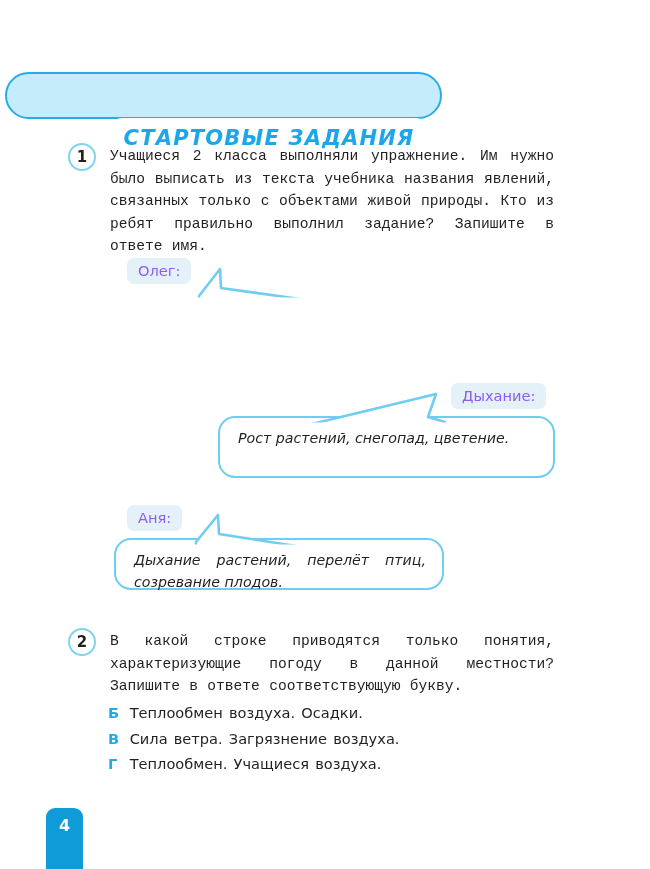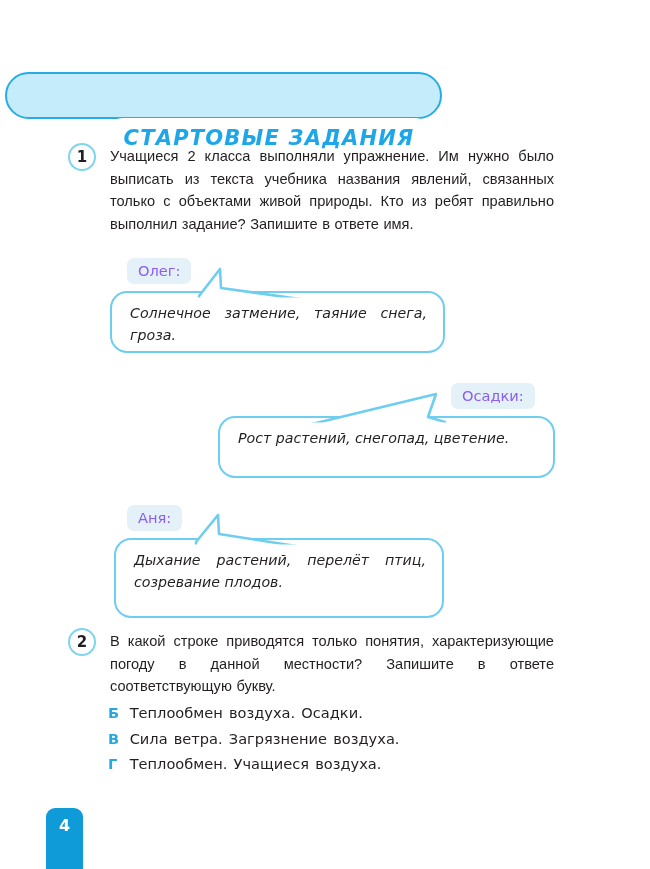--- a/index.html
+++ b/index.html
@@ -72,21 +72,21 @@
     font-size: 15px;
     display: flex;
     align-items: center;
     justify-content: center;
   }
   .task-text {
     position: absolute;
     left: 42px;
     top: 2px;
     width: 444px;
-    font-family: Liberation Sans, sans-serif;
+    font-family: Liberation Mono, monospace;
     font-size: 14.6px;
     line-height: 22.6px;
     text-align: justify;
     text-align-last: left;
     color: #231f20;
     word-spacing: 0.5px;
   }
 
   
   .bubble-group { position: absolute; }
@@ -178,49 +178,46 @@
 
 <div class="task" style="left:68px; top:143px; width:490px;">
   <div class="task-num">1</div>
   <div class="task-text">Учащиеся 2 класса выполняли упражнение. Им нужно было выписать из текста учебника названия явлений, связанных только с объектами живой природы. Кто из ребят правильно выполнил задание? Запишите в ответе имя.</div>
 </div>
 
 <div class="bubble-group" style="left:110px; top:258px; width:360px; height:105px;">
 
   <div class="name-tag" style="left:17px; top:0px;">Олег:</div>
 
-  <div class="bubble" style="left:0px; top:33px; width:335px; height:62px;">
-    <div class="bubble-text">Солнечное затмение, таяние снега, гроза.</div>
-  </div>
 
   <svg class="tail" style="left:70px; top:8px;" width="130" height="40" viewBox="0 0 130 40">
     <path d="M 19 34 L 19 30 L 40 3 L 41 22 L 120 33 L 20 34 Z" fill="#ffffff" stroke="#6ecef0" stroke-width="2.6" stroke-linejoin="round"></path>
     <rect x="16" y="31.5" width="108" height="5" fill="#ffffff"></rect>
   </svg>
 </div>
 
 <div class="bubble-group" style="left:218px; top:383px; width:352px; height:105px;">
 
-  <div class="name-tag" style="left:233px; top:0px;">Осадки:</div>
+  <div class="name-tag" style="left:233px; top:0px;">Дыхание:</div>
 
   <div class="bubble" style="left:0px; top:33px; width:337px; height:62px;">
     <div class="bubble-text">Рост растений, снегопад, цветение.</div>
   </div>
 
   <svg class="tail" style="left:90px; top:8px;" width="160" height="40" viewBox="0 0 160 40">
     <path d="M 4 33 L 128 3 L 120 26 L 137 31 L 136 34 L 5 34 Z" fill="#ffffff" stroke="#6ecef0" stroke-width="2.6" stroke-linejoin="round"></path>
     <rect x="2" y="31.5" width="140" height="5" fill="#ffffff"></rect>
   </svg>
 </div>
 
 <div class="bubble-group" style="left:114px; top:505px; width:352px; height:100px;">
 
   <div class="name-tag" style="left:13px; top:0px;">Аня:</div>
 
-  <div class="bubble" style="left:0px; top:33px; width:330px; height:80px;padding-left:32px;">
+  <div class="bubble" style="left:0px; top:33px; width:330px; height:52px;padding-left:32px;">
     <div class="bubble-text">Дыхание растений, перелёт птиц, созревание плодов.</div>
   </div>
 
   <svg class="tail" style="left:62px; top:6px;" width="130" height="42" viewBox="0 0 130 42">
     <path d="M 20 36 L 20 31 L 42 4 L 43 23 L 120 35 L 21 36 Z" fill="#ffffff" stroke="#6ecef0" stroke-width="2.6" stroke-linejoin="round"></path>
     <rect x="17" y="33.5" width="108" height="5" fill="#ffffff"></rect>
   </svg>
 </div>
 
 <div class="task" style="left:68px; top:628px; width:490px;">

